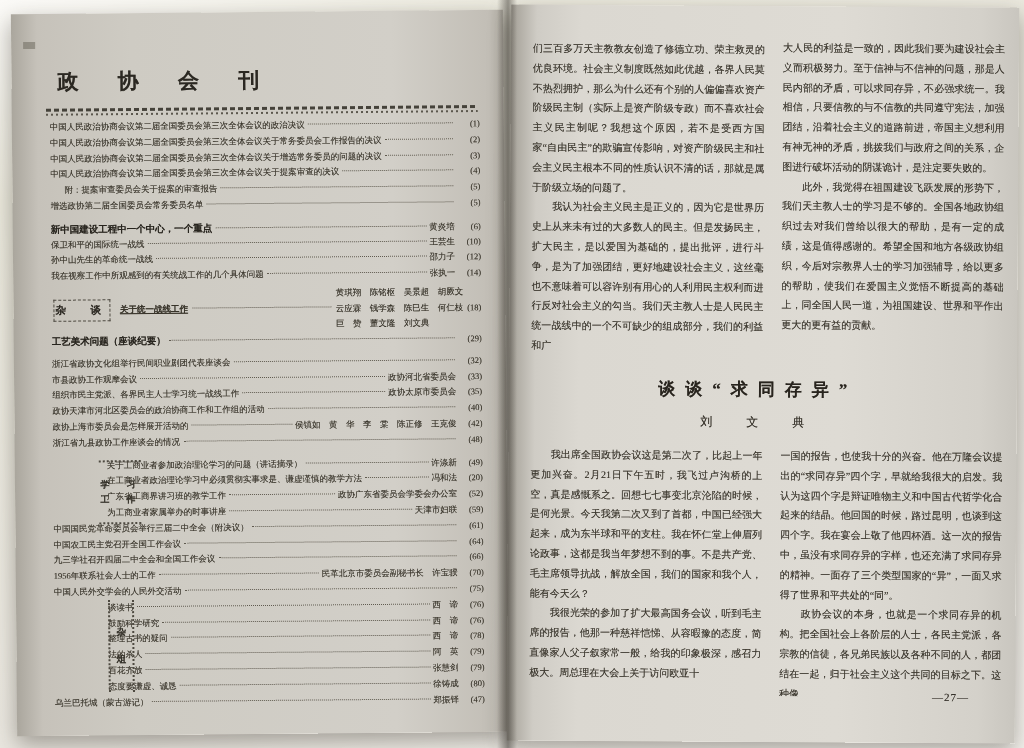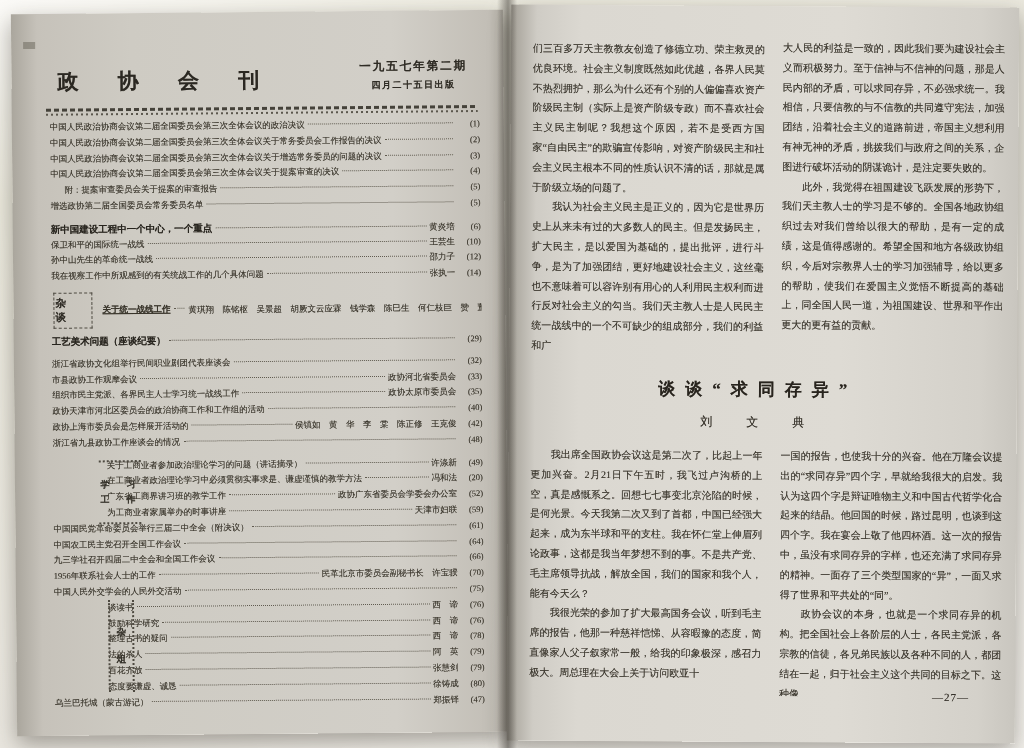--- a/index.html
+++ b/index.html
@@ -51,21 +51,21 @@
     border-top:2px dotted #4e4a41;border-bottom:2px dotted #4e4a41;
     font-size:9px;letter-spacing:4px;line-height:15px;}
   .brace-label.misc{left:10px;top:-2px;width:22px;height:92px;flex-direction:column;justify-content:center;gap:14px;
     border-left:2px dotted #4e4a41;border-right:2px dotted #4e4a41;font-size:9.5px;}
 
   .zatan{display:flex;align-items:center;height:47px;font-size:8.5px;margin:1px 0;}
   .zbox{border:1.5px dashed #4e4a41;padding:3px 1px;font-weight:bold;font-size:10.5px;letter-spacing:7px;margin:0 10px 0 2px;color:#2c2923;}
   .zmain{display:flex;flex:1;align-items:center;}
   .ztitle{white-space:nowrap;font-weight:bold;text-decoration:underline;}
   .zlead{flex:1;min-width:10px;border-bottom:1.5px dotted #605b50;margin:0 4px;transform:translateY(-2px);}
-  .znames{display:flex;flex-direction:row;line-height:15.5px;white-space:nowrap;text-align:center;}
+  .znames{display:flex;flex-direction:column;line-height:15.5px;white-space:nowrap;text-align:left;}
   .zpage{margin-left:4px;}
 
   
   .rp-inner{position:absolute;inset:0;color:#3a362d;}
   .rp-col{position:absolute;font-size:10px;line-height:19.8px;text-align:justify;white-space:pre-line;overflow:hidden;}
   .col1-top{left:22px;top:34px;width:232px;height:334px;}
   .col2-top{left:272px;top:32px;width:222px;height:336px;}
   .article-head{position:absolute;left:0;right:10px;top:372px;text-align:center;}
   .article-title{font-size:17px;font-weight:bold;letter-spacing:10px;color:#28241e;}
   .article-author{margin-top:13px;font-size:12px;letter-spacing:11px;color:#332f27;}
@@ -77,24 +77,20 @@
 </style>
 </head>
 <body>
 
 <div class="photo">
 
   <div class="page left-page">
     <div class="lp-inner">
       <div class="corner-mark"></div>
       <div class="masthead">政 协 会 刊</div>
-      <div class="issue-block">
-        <div class="issue-line1">一九五七年第二期</div>
-        <div class="issue-line2">四月二十五日出版</div>
-      </div>
       <div class="rule">
         <div class="r1"></div>
         <div class="r2"></div>
       </div>
       <div class="toc">
           <div class="trow ">
             <span class="t">中国人民政治协商会议第二届全国委员会第三次全体会议的政治决议</span>
             <span class="lead"></span>
             <span class="p">(1)</span>
           </div>

